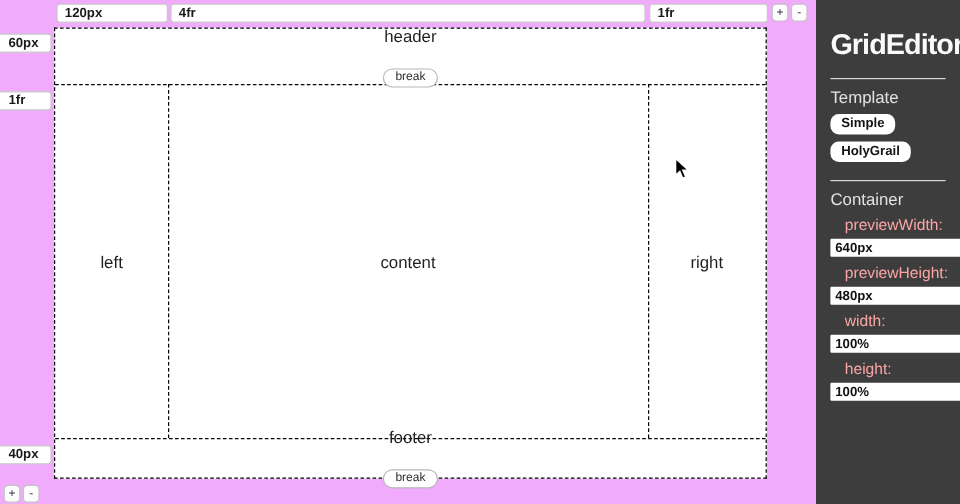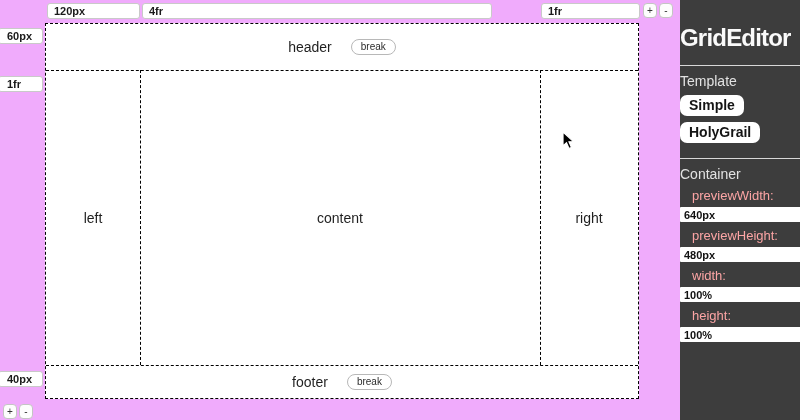--- a/index.html
+++ b/index.html
@@ -20,21 +20,21 @@
     border-radius: 3px;
     background: #fff;
     font-family: "Liberation Sans", sans-serif;
     font-size: 11px;
     font-weight: 600;
     color: #1a1a1a;
     padding: 0 6px;
     outline: none;
   }
   .col-input-1 { left: 47px;  top: 3px; width: 93px; }
-  .col-input-2 { left: 142px; top: 3px; width: 350px; }
+  .col-input-2 { left: 142px; top: 3px; width: 396px; }
   .col-input-3 { left: 541px; top: 3px; width: 99px; }
   .row-input { left: -2px; width: 45px; padding: 0 8px; }
   .row-input-1 { top: 28px; }
   .row-input-2 { top: 76px; }
   .row-input-3 { top: 371px; }
 
   .pm-btn {
     position: absolute;
     width: 14px; height: 15px;
     border: 1px solid #c4c4c4;
@@ -69,20 +69,21 @@
   .v-line-2 { left: 494px; }
 
   .region {
     position: absolute;
     display: flex;
     align-items: center;
     justify-content: center;
     gap: 19px;
     font-size: 14px;
     color: #1f1f1f;
+    flex-direction: column;
   }
   .region-header  { left: 0; top: 0; width: 100%; height: 46px; }
   .region-left    { left: 0; top: 46px; width: 94px; height: 295px; }
   .region-content { left: 94px; top: 46px; width: 400px; height: 295px; }
   .region-right   { left: 494px; top: 46px; width: 98px; height: 295px; }
   .region-footer  { left: 0; top: 341px; width: 100%; height: 33px; }
 
   .break-btn {
     font-family: "Liberation Sans", sans-serif;
     font-size: 10px;
@@ -95,21 +96,21 @@
     cursor: default;
   }
 
   
   .sidebar {
     position: absolute;
     left: 680px; top: 0;
     width: 120px; height: 420px;
     background: #3d3d3d;
     color: #f5f5f5;
-    padding: 0 0;
+    padding: 0 12px;
   }
   .sidebar-title {
     margin-top: 24px;
     font-size: 24px;
     font-weight: bold;
     letter-spacing: -0.8px;
     color: #fafafa;
     white-space: nowrap;
   }
   .divider {
@@ -124,21 +125,21 @@
     font-weight: normal;
   }
   .template-btn {
     display: block;
     margin-top: 6px;
     background: #fff;
     color: #141414;
     border: none;
     border-radius: 7px;
     font-family: "Liberation Sans", sans-serif;
-    font-size: 14px;
+    font-size: 11px;
     font-weight: 600;
     padding: 2px 9px 3px 9px;
     cursor: default;
   }
   .divider-2 { margin-top: 15px; }
   .field-label {
     margin-top: 6px;
     font-size: 13px;
     color: #fca5a5;
     margin-left: 12px;

